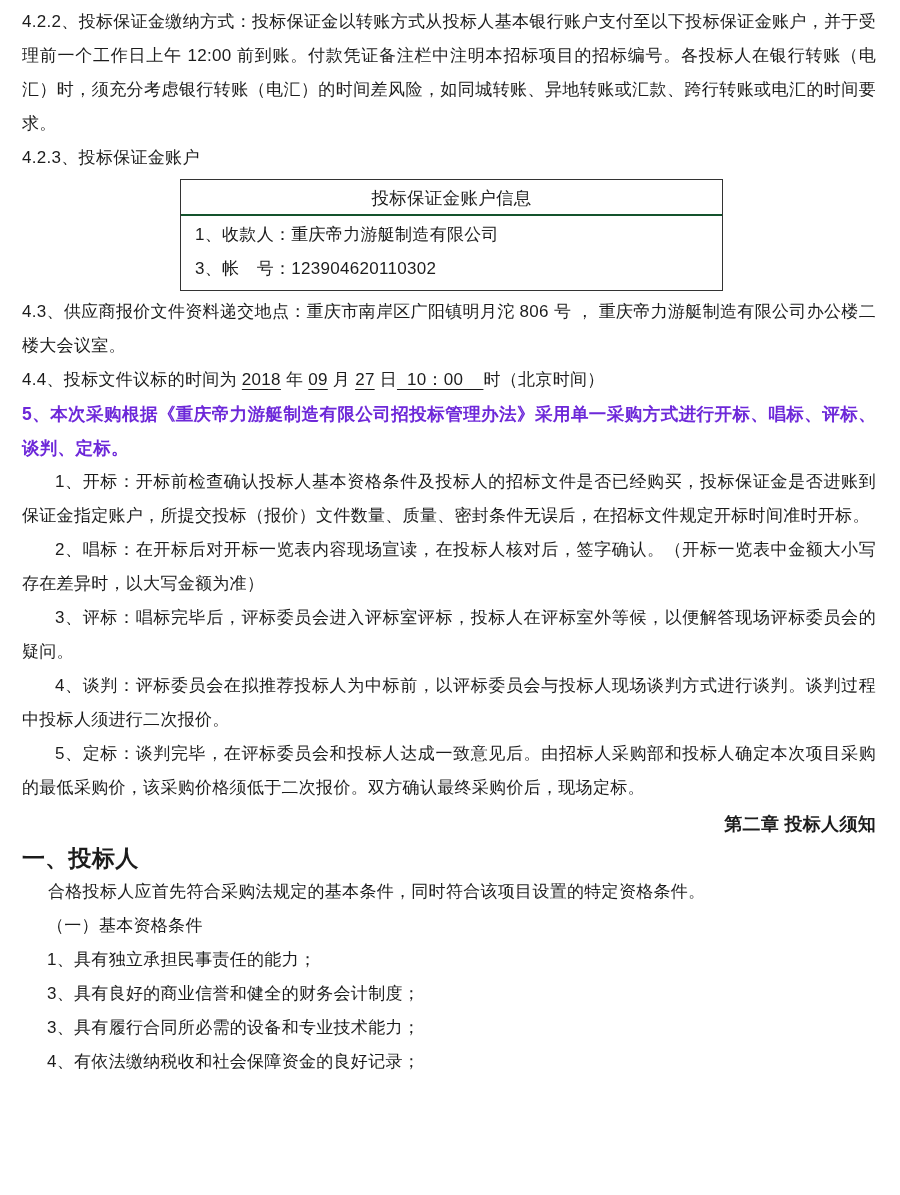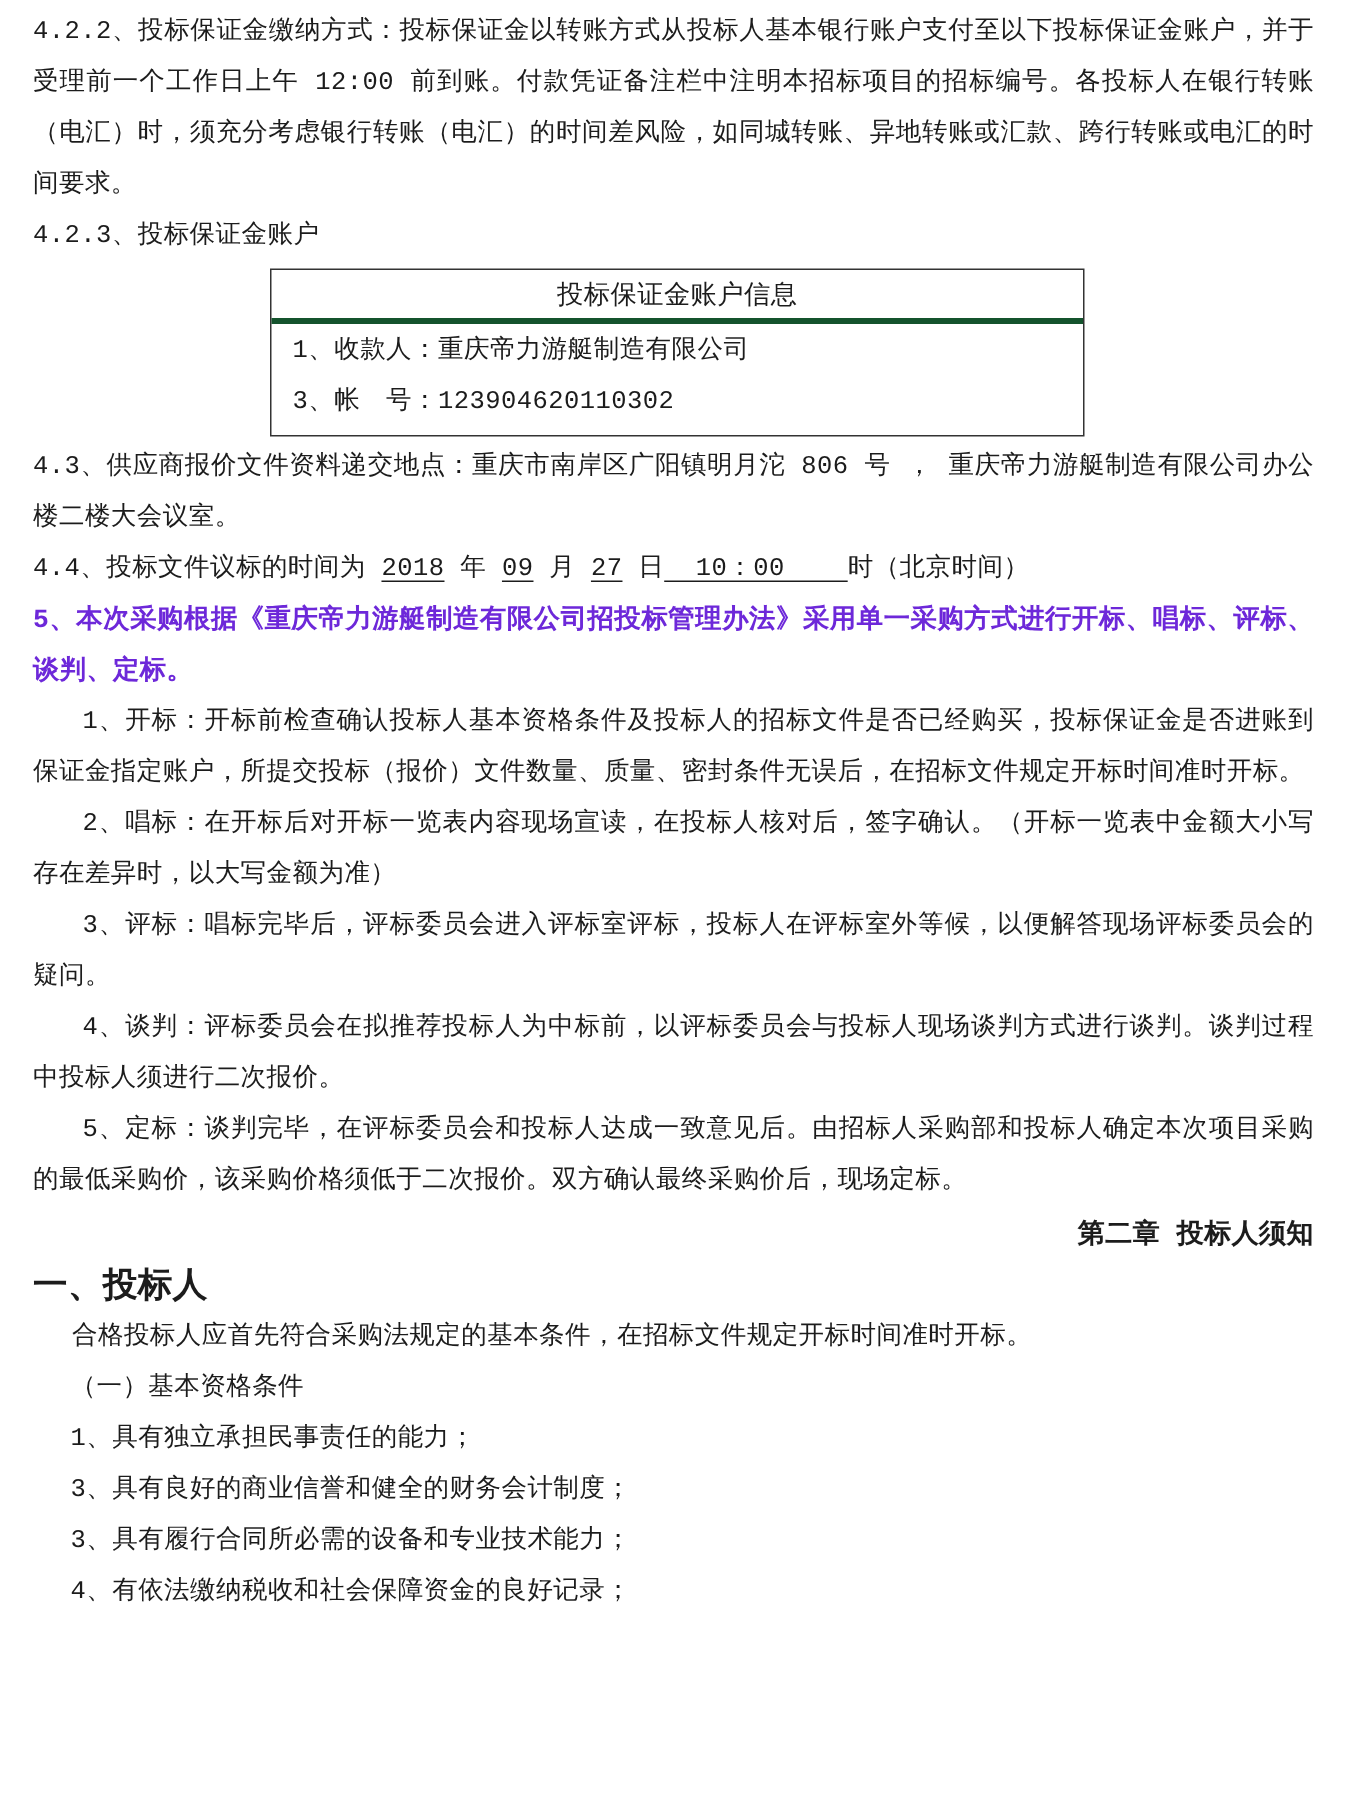--- a/index.html
+++ b/index.html
@@ -2,21 +2,21 @@
 <html><head>
 <meta charset="utf-8">
 <style>
   * { margin: 0; padding: 0; box-sizing: border-box; }
   html, body { background: #e9e9e9; }
   .page {
     width: 900px;
     height: 1195px;
     background: #ffffff;
     color: #1c1c1c;
-    font-family: Liberation Mono, monospace;
+    font-family: Liberation Sans, sans-serif;
     font-size: 17px;
     line-height: 34px;
     padding: 5px 24px 0 22px;
     overflow: hidden;
     letter-spacing: 0.3px;
   }
   p { margin: 0; }
   .para { text-align: justify; }
   .indent-2em { text-indent: 33px; }
   .indent-sub { margin-left: 26px; }
@@ -35,21 +35,21 @@
   .h1-bold { font-weight: bold; font-size: 23px; }
   .deposit-table {
     width: 543px;
     margin: 4px 0 4px 158px;
     border: 1px solid #333;
   }
   .deposit-table .t-header {
     text-align: center;
     height: 36px;
     line-height: 36px;
-    border-bottom: 4px solid #14532d;
+    border-bottom: 2px solid #14532d;
     font-size: 17.5px;
   }
   .deposit-table .t-body { padding: 2px 0 4px 14px; }
   .deposit-table .t-row { height: 34px; line-height: 34px; }
   .u {
     text-decoration: underline;
     text-underline-offset: 4px;
     white-space: pre;
   }
   .pre { white-space: pre; }
@@ -81,21 +81,21 @@
   <p class="para indent-2em">2、唱标：在开标后对开标一览表内容现场宣读，在投标人核对后，签字确认。（开标一览表中金额大小写存在差异时，以大写金额为准）</p>
   <p class="para indent-2em">3、评标：唱标完毕后，评标委员会进入评标室评标，投标人在评标室外等候，以便解答现场评标委员会的疑问。</p>
   <p class="para indent-2em">4、谈判：评标委员会在拟推荐投标人为中标前，以评标委员会与投标人现场谈判方式进行谈判。谈判过程中投标人须进行二次报价。</p>
   <p class="para indent-2em">5、定标：谈判完毕，在评标委员会和投标人达成一致意见后。由招标人采购部和投标人确定本次项目采购的最低采购价，该采购价格须低于二次报价。双方确认最终采购价后，现场定标。</p>
 
   <p class="chapter-title">第二章  投标人须知</p>
 
   <p class="h1-bold">一、投标人</p>
 
 
-  <p class="para indent-sub">合格投标人应首先符合采购法规定的基本条件，在招标文件规定开标时间准时开标。</p>
+  <p class="para indent-sub">合格投标人应首先符合采购法规定的基本条件，同时符合该项目设置的特定资格条件。</p>
 
   <p class="indent-small">（一）基本资格条件</p>
 
   <p class="indent-small">1、具有独立承担民事责任的能力；</p>
   <p class="indent-small">3、具有良好的商业信誉和健全的财务会计制度；</p>
   <p class="indent-small">3、具有履行合同所必需的设备和专业技术能力；</p>
   <p class="indent-small">4、有依法缴纳税收和社会保障资金的良好记录；</p>
 
 </div>
 

